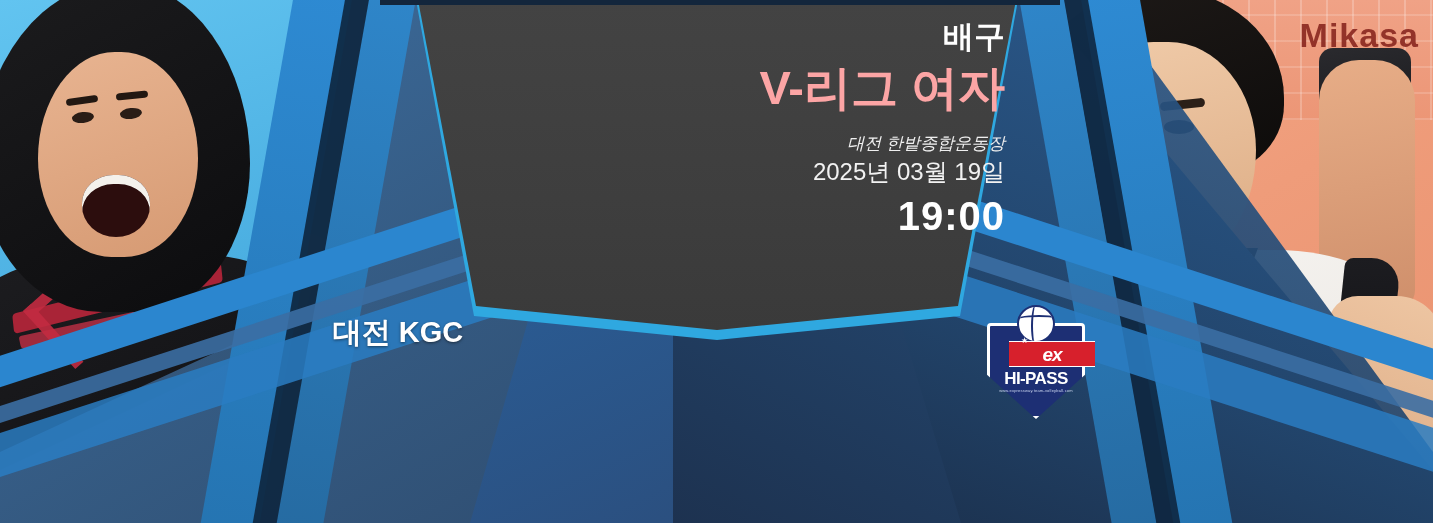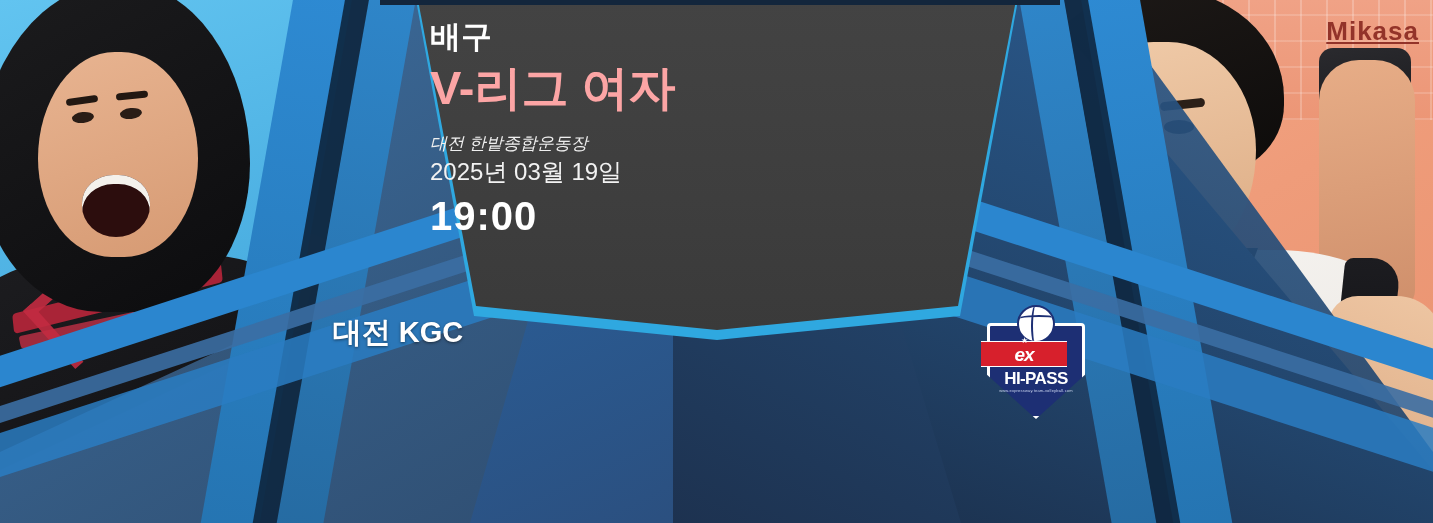--- a/index.html
+++ b/index.html
@@ -81,22 +81,22 @@
   .photo-right{
     position:absolute; right:0; top:0; width:445px; height:523px; overflow:hidden;
     background:linear-gradient(150deg,#f4a887 0%,#ef9c7a 45%,#e8916e 100%);
   }
   .pr-banner{
     position:absolute; left:0; top:0; width:100%; height:120px;
     background:linear-gradient(#f0a286,#ec9676);
   }
   .pr-mikasa{
     position:absolute; right:14px; top:16px;
-    font-weight:bold; font-size:26px; color:#8c2a22; letter-spacing:1px;
-    font-family:"Liberation Sans",sans-serif; opacity:.92;text-decoration:underline;
+    font-weight:bold; font-size:34px; color:#8c2a22; letter-spacing:1px;
+    font-family:"Liberation Sans",sans-serif; opacity:.92;
   }
   .pr-kortext{
     position:absolute; left:8px; top:0px;
     font-weight:bold; font-size:40px; color:#243a78; opacity:.9;
   }
   .pr-netline{
     position:absolute; left:0; top:0; width:100%; height:120px;
     background:
       repeating-linear-gradient(90deg, rgba(255,255,255,.22) 0 2px, rgba(255,255,255,0) 2px 26px),
       repeating-linear-gradient(0deg, rgba(255,255,255,.16) 0 2px, rgba(255,255,255,0) 2px 26px);
@@ -259,21 +259,21 @@
     clip-path:polygon(62px 0, 660px 0, 602px 306px, 361px 330px, 120px 306px);
   }
   .top-strip{
     position:absolute; left:380px; top:0; width:680px; height:5px;
     background:#13263c;
   }
 
   
   .center-text{
     position:absolute; left:430px; top:18px; width:575px;
-    text-align:left; z-index:8; color:#fff;
+    text-align:right; z-index:8; color:#fff;
   }
   .sport{
     font-size:31px; font-weight:bold; color:#ffffff;
     letter-spacing:0px; line-height:1.2;
   }
   .league{
     font-size:47px; font-weight:bold; color:#fca5a5;
     line-height:1.25; margin-top:4px; letter-spacing:0px;
   }
   .venue{
@@ -350,21 +350,21 @@
   }
   .hp-ball:before{
     content:""; position:absolute; left:-6px; top:8px; width:52px; height:10px;
     border-top:2px solid #1d2f74; border-radius:50%;
   }
   .hp-ball:after{
     content:""; position:absolute; left:12px; top:-6px; width:12px; height:50px;
     border-left:2px solid #1d2f74; border-radius:50%;
   }
   .hp-banner{
-    position:absolute; left:0; top:36px; width:86px; height:26px;
+    position:absolute; left:28px; top:36px; width:86px; height:26px;
     background:#d7202c; border-top:1px solid #fff; border-bottom:1px solid #fff;
   }
   .hp-ex{
     position:absolute; left:0; top:0; width:86px; height:26px;
     display:flex; align-items:center; justify-content:center;
     color:#ffffff; font-size:19px; font-weight:bold; font-style:italic;
     letter-spacing:-1px;
   }
   .hp-star{
     position:absolute; left:40px; top:31px; color:#fff; font-size:8px;

